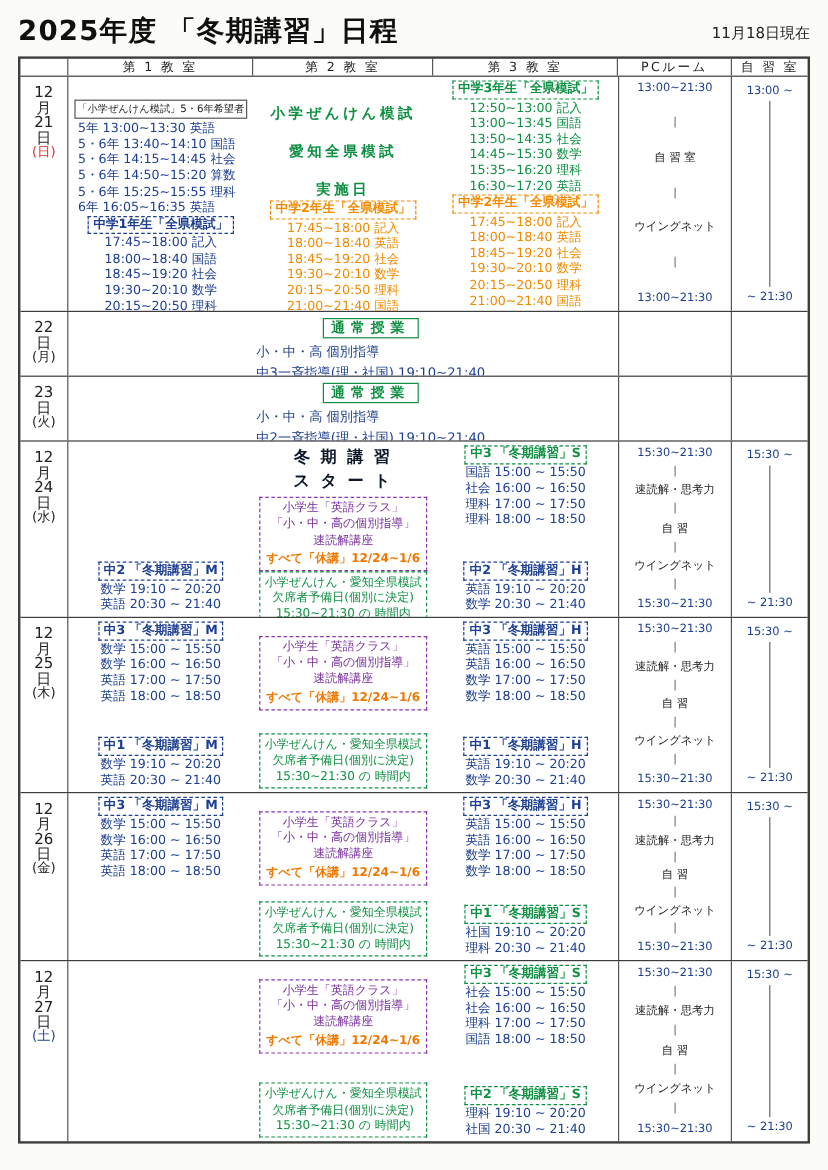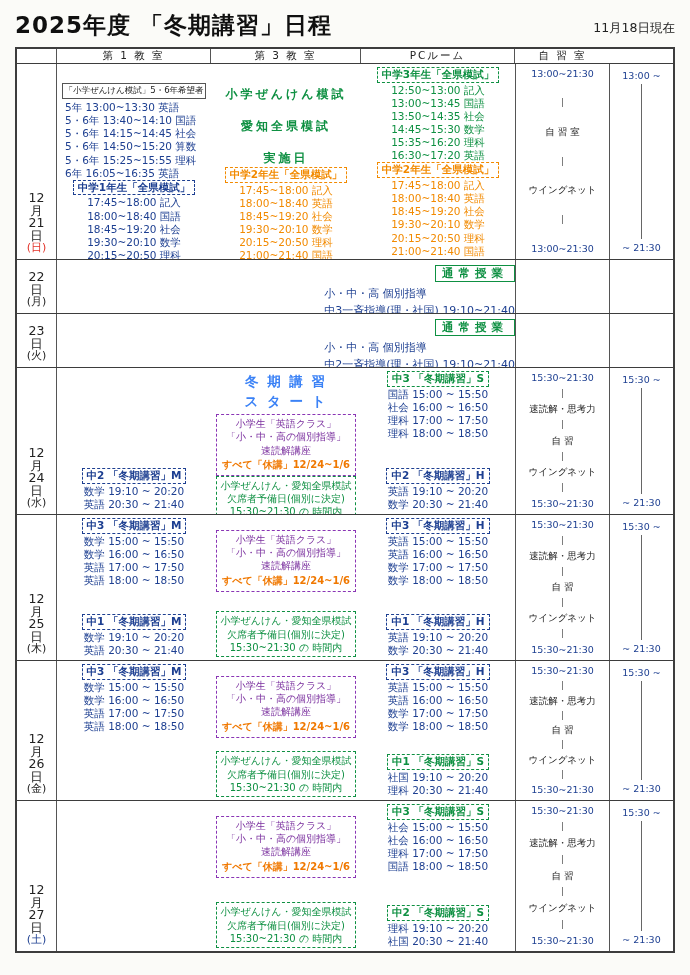--- a/index.html
+++ b/index.html
@@ -10,37 +10,37 @@
   .asof{font-size:12.5px;color:#222;padding-bottom:4px;}
   .sheet{border:2px solid #3d3d3d;background:#fff;}
   .grid{display:grid;grid-template-columns:40px 154px 150px 154px 95px 1fr;}
   .thead{height:15px;border-bottom:1.5px solid #3d3d3d;}
   .thead .hcell{display:flex;align-items:center;justify-content:center;font-size:10.5px;letter-spacing:2px;border-right:1px solid #555;}
   .thead .hcell:last-child{border-right:none;}
   .row{border-bottom:1.5px solid #3d3d3d;}
   .row:last-child{border-bottom:none;}
   .r21{height:196px}.r22{height:54px}.r23{height:54px}.r24{height:147px}.r25{height:146px}.r26{height:140px}.r27{height:150px}
   .cell{overflow:hidden;}
-  .datecell{border-right:1px solid #555;display:flex;flex-direction:column;align-items:center;justify-content:flex-end;padding:7px 12px 6px;}
+  .datecell{border-right:1px solid #555;display:flex;flex-direction:column;align-items:center;justify-content:flex-start;padding:7px 12px 6px;}
   .dt{font-size:12.5px;line-height:1;}
   .wd{font-size:11px;}
   .sun{color:#e23128;} .sat{color:#1d3f91;}
   .roomcell{padding:3px 5px;display:flex;flex-direction:column;}
   .mt-auto{margin-top:auto;}
   .lines .ln{font-size:10.5px;line-height:1.25;white-space:nowrap;text-align:center;}
   .leftlines .ln{text-align:left;padding-left:3px;}
   .navy{color:#1d3f91;} .green{color:#0e9042;} .orange{color:#f28a00;}
   .btitle{display:table;margin:0 auto 1px;padding:0 4px;border:1px dashed currentColor;font-weight:bold;font-size:10.5px;line-height:1.3;white-space:nowrap;}
   .elemtitle{font-size:8.5px;border:1px solid #555;color:#222;padding:1px 1px;margin:16px 0 2px;text-align:center;white-space:nowrap;}
   .notice{margin-top:4px;}
   .notice .ln{font-size:12px;color:#0e9042;letter-spacing:3px;font-weight:600;text-align:center;margin-top:15px;white-space:nowrap;}
-  .wide{grid-column:2/5;padding:5px 0 4px 46px;display:flex;flex-direction:column;align-items:flex-end;}
+  .wide{grid-column:2/5;padding:5px 0 4px 46px;display:flex;flex-direction:column;align-items:center;}
   .normalbox{border:1px solid #0e9042;color:#0e9042;font-weight:bold;font-size:11.5px;letter-spacing:5px;padding:0 6px;margin-bottom:3px;}
   .widelines .ln{font-size:11px;color:#1d3f91;line-height:1.55;text-align:left;white-space:nowrap;}
-  .banner{color:#3b82f6;font-weight:bold;font-size:13.5px;letter-spacing:2px;text-align:center;line-height:1.45;margin-top:1px;}
+  .banner{color:#0f172a;font-weight:bold;font-size:13.5px;letter-spacing:2px;text-align:center;line-height:1.45;margin-top:1px;}
   .closedblk{border:1px dashed #8a35b5;padding:2px 3px 3px;margin-top:3px;text-align:center;}
   .closedblk .ln{font-size:10px;color:#7a2f9e;line-height:1.32;white-space:nowrap;}
   .note{font-size:10px;color:#f07800;font-weight:bold;margin-top:1px;white-space:nowrap;}
   .makeupblk{border:1px dashed #0e9042;padding:2px 2px;text-align:center;}
   .makeupblk .ln{font-size:10px;color:#0e9042;line-height:1.32;white-space:nowrap;}
   .pccell{border-left:1px solid #555;border-right:1px solid #555;display:flex;flex-direction:column;align-items:center;justify-content:space-between;padding:5px 1px;}
   .pccell .ln{font-size:9.5px;color:#222;line-height:1.1;white-space:nowrap;}
   .pccell .ln:first-child,.pccell .ln:last-child{color:#1d3f91;}
   .pccell .bar{color:#555;font-size:9px;}
   .selfcell{display:flex;flex-direction:column;align-items:center;padding:6px 1px;}
@@ -55,20 +55,21 @@
   <div class="pagehead">
     <div class="title">2025年度 「冬期講習」日程</div>
     <div class="asof">11月18日現在</div>
   </div>
 
   <div class="sheet">
 
     <div class="grid thead">
       <div class="hcell"></div>
       <div class="hcell">第 1 教 室</div>
+      <div class="hcell">第 2 教 室</div>
       <div class="hcell">第 3 教 室</div>
       <div class="hcell">PCルーム</div>
       <div class="hcell">自 習 室</div>
     </div>
 
     <div class="grid row r21">
       <div class="cell datecell">
         <span class="dt">12</span>
         <span class="dt">月</span>
         <span class="dt">21</span>

